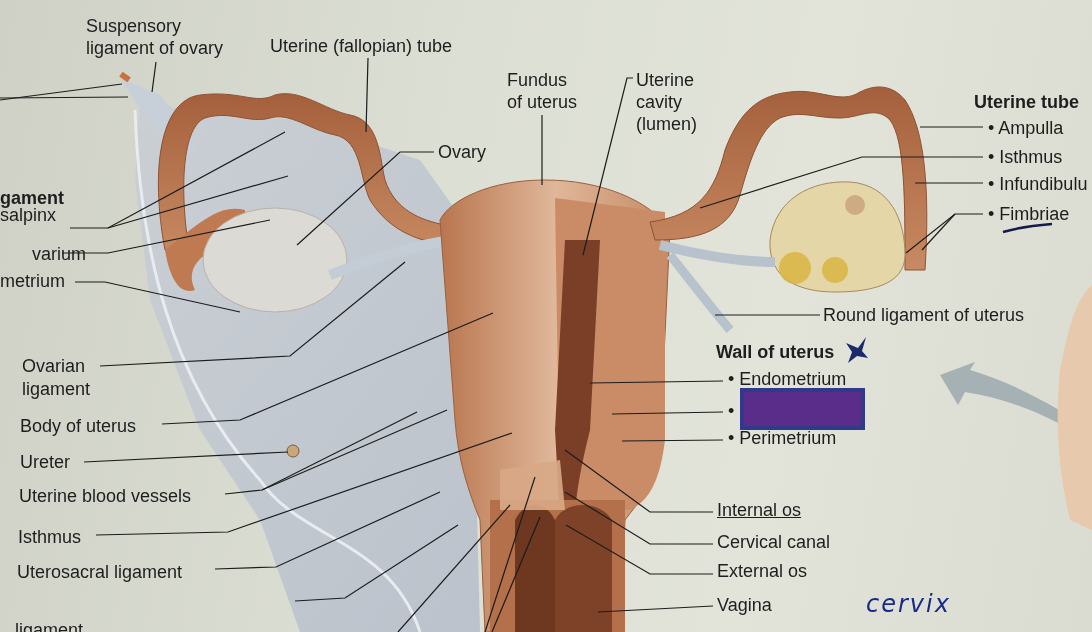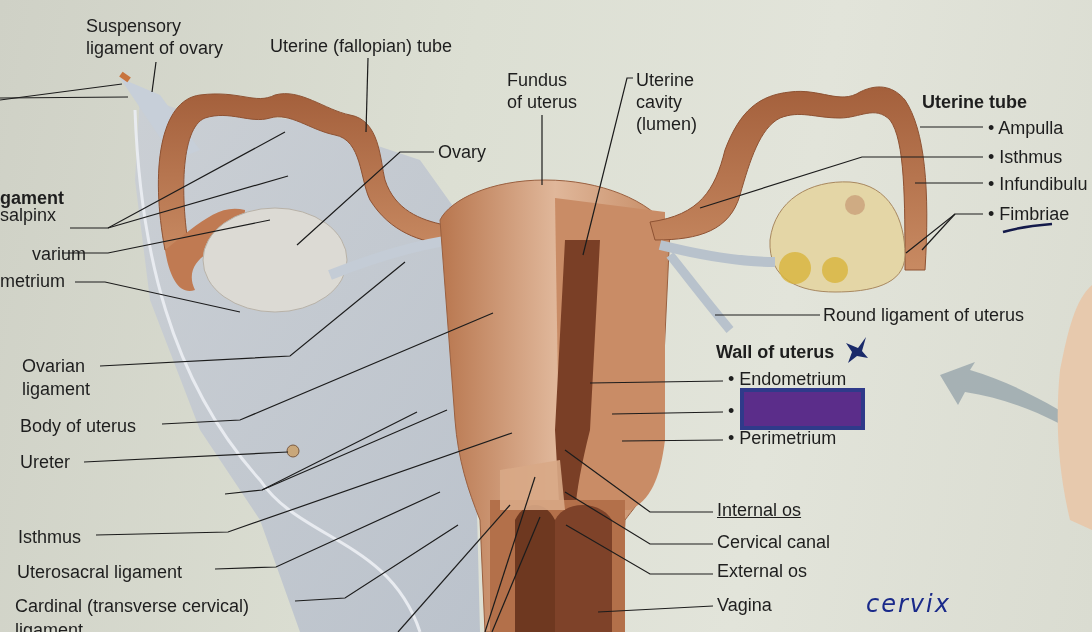--- a/index.html
+++ b/index.html
@@ -120,32 +120,32 @@
 <div class="lbl" style="left:270px;top:36px;">Uterine (fallopian) tube</div>
 <div class="lbl" style="left:438px;top:142px;">Ovary</div>
 <div class="lbl bold" style="left:0px;top:188px;">gament</div>
 <div class="lbl" style="left:0px;top:205px;">salpinx</div>
 <div class="lbl" style="left:0px;top:244px;padding-left:32px;">varium</div>
 <div class="lbl" style="left:0px;top:271px;">metrium</div>
 <div class="lbl" style="left:22px;top:356px;">Ovarian</div>
 <div class="lbl" style="left:22px;top:379px;">ligament</div>
 <div class="lbl" style="left:20px;top:416px;">Body of uterus</div>
 <div class="lbl" style="left:20px;top:452px;">Ureter</div>
+<div class="lbl" style="left:19px;top:486px;">Uterine blood vessels</div>
 <div class="lbl" style="left:18px;top:527px;">Isthmus</div>
 <div class="lbl" style="left:17px;top:562px;text-align:center;">Uterosacral ligament</div>
-<div class="lbl" style="left:15px;top:596px;">Cardinal (transverse cervical)</div>
 <div class="lbl" style="left:15px;top:620px;">ligament</div>
 
 <div class="lbl" style="left:507px;top:70px;">Fundus</div>
 <div class="lbl" style="left:507px;top:92px;">of uterus</div>
 <div class="lbl" style="left:636px;top:70px;">Uterine</div>
 <div class="lbl" style="left:636px;top:92px;">cavity</div>
 <div class="lbl" style="left:636px;top:114px;">(lumen)</div>
 
-<div class="lbl bold" style="left:922px;top:92px;">Uterine tube</div>
+<div class="lbl bold" style="left:974px;top:92px;">Uterine tube</div>
 <div class="lbl dot" style="left:988px;top:118px;">Ampulla</div>
 <div class="lbl dot" style="left:988px;top:147px;">Isthmus</div>
 <div class="lbl dot" style="left:988px;top:174px;">Infundibulu</div>
 <div class="lbl dot" style="left:988px;top:204px;">Fimbriae</div>
 <div class="lbl" style="left:823px;top:305px;">Round ligament of uterus</div>
 <div class="lbl bold" style="left:716px;top:342px;">Wall of uterus</div>
 <div class="lbl dot" style="left:728px;top:369px;">Endometrium</div>
 <div class="lbl dot" style="left:728px;top:401px;"></div>
 <div class="lbl dot" style="left:728px;top:428px;">Perimetrium</div>
 <div class="redact"></div>

